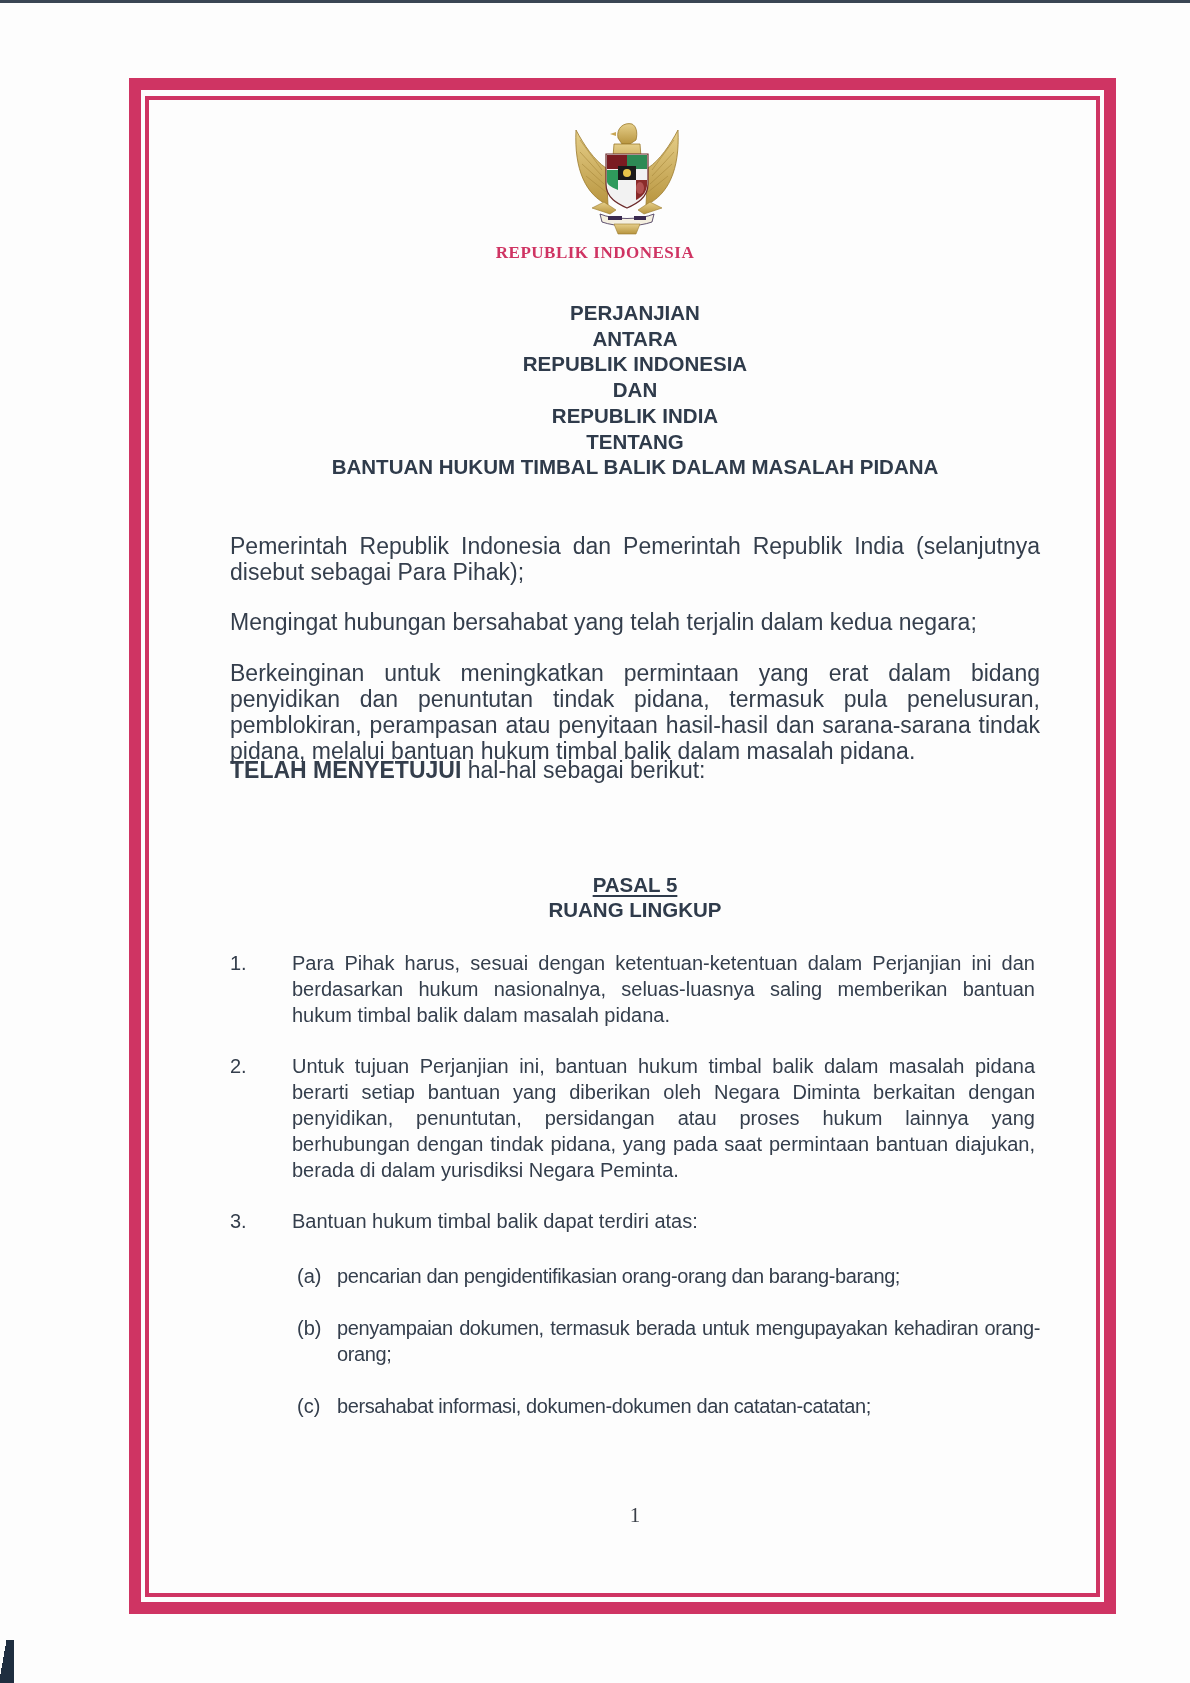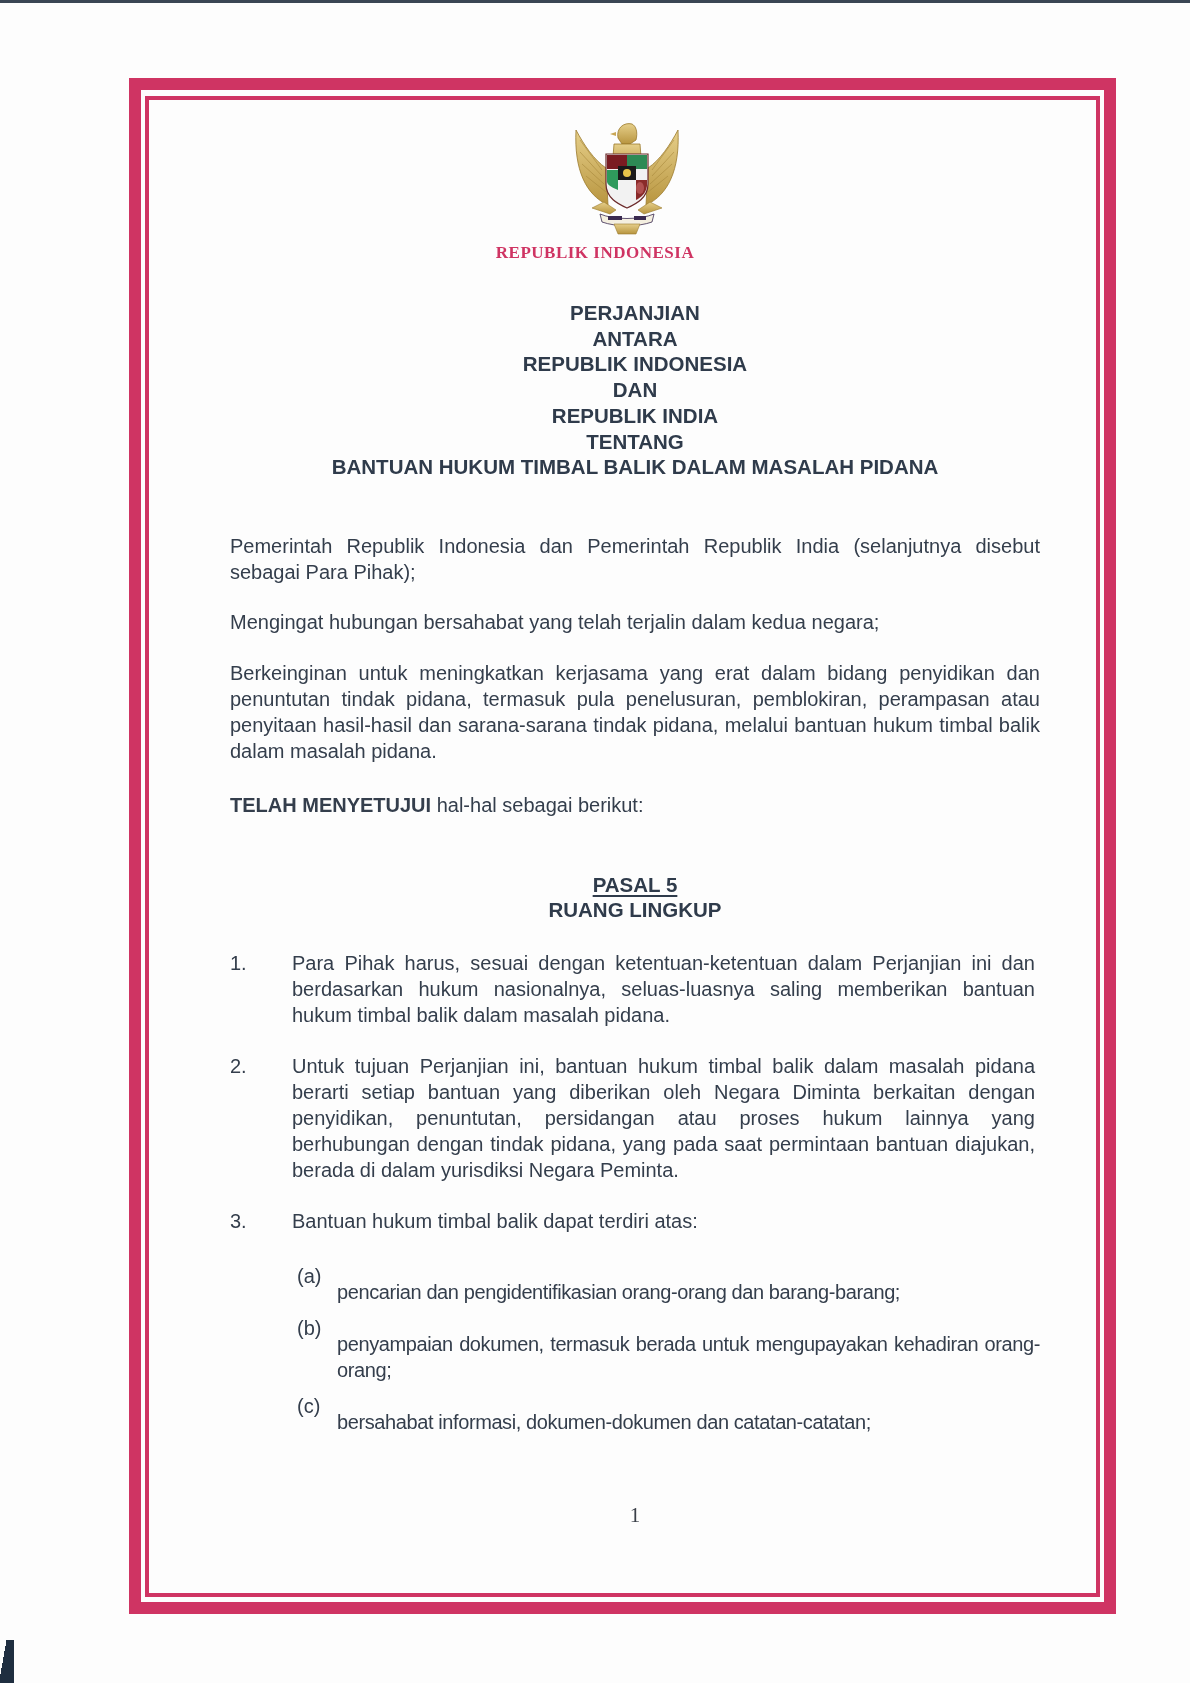--- a/index.html
+++ b/index.html
@@ -16,33 +16,33 @@
       border: 12px solid #cf3463; }
     .border-inner { position: absolute; left: 145px; top: 96px; width: 947px; height: 1493px;
       border: 4px solid #cf3463; box-sizing: border-box; width: 955px; height: 1501px; }
     .emblem { position: absolute; left: 566px; top: 110px; width: 122px; height: 128px; }
     .country { position: absolute; left: 0; width: 1190px; top: 243px; text-align: center;
       font-family: "Liberation Serif", serif; font-weight: bold; font-size: 17px;
       color: #cf3463; letter-spacing: 0.5px; }
     .title-block { position: absolute; left: 0; width: 1270px; top: 300px; text-align: center;
       font-weight: bold; font-size: 20.5px; line-height: 25.7px; color: #2f3b4b; }
     .title-block div { white-space: nowrap; }
-    .para { position: absolute; left: 230px; width: 810px; font-size: 20px; line-height: 26px;
+    .para { position: absolute; left: 230px; width: 810px; font-size: 23px; line-height: 26px;
       text-align: justify; }
     .heading { position: absolute; left: 0; width: 1270px; text-align: center; font-weight: bold;
       font-size: 20.5px; line-height: 26px; color: #2f3b4b; }
     .heading .u { text-decoration: underline; text-underline-offset: 3px; }
     .item { position: absolute; left: 230px; width: 810px; font-size: 20px; line-height: 26px; }
     .item .num { position: absolute; left: 0; top: 0; }
     .item .txt { position: absolute; left: 62px; width: 743px; text-align: justify; }
     .sub { position: absolute; left: 297px; width: 743px; font-size: 20px; line-height: 26px;
       font-family: "Liberation Sans Narrow", "Liberation Sans", sans-serif; }
     .sub .lbl { position: absolute; left: 0; top: 0; }
     .sub .txt { position: absolute; left: 40px; width: 703px; text-align: justify;
-      letter-spacing: -0.4px; margin-top: 16px; }
+      letter-spacing: -0.4px; }
     .pageno { position: absolute; left: 0; width: 1270px; top: 1503px; text-align: center;
       font-family: "Liberation Serif", serif; font-size: 21px; color: #3a3f48; }
   </style>
 </head>
 <body>
 
 <div class="scan-top"></div>
 <div class="scan-corner"></div>
 
 <div class="border-outer"></div>
@@ -99,22 +99,22 @@
   <div>ANTARA</div>
   <div>REPUBLIK INDONESIA</div>
   <div>DAN</div>
   <div>REPUBLIK INDIA</div>
   <div>TENTANG</div>
   <div>BANTUAN HUKUM TIMBAL BALIK DALAM MASALAH PIDANA</div>
 </div>
 
 <div class="para" style="top:533px;">Pemerintah Republik Indonesia dan Pemerintah Republik India (selanjutnya disebut sebagai Para Pihak);</div>
 <div class="para" style="top:609px;">Mengingat hubungan bersahabat yang telah terjalin dalam kedua negara;</div>
-<div class="para" style="top:660px;">Berkeinginan untuk meningkatkan kerjasama yang erat dalam bidang penyidikan dan penuntutan tindak pidana, termasuk pula penelusuran, pemblokiran, perampasan atau penyitaan hasil-hasil dan sarana-sarana tindak pidana, melalui bantuan hukum timbal balik dalam masalah pidana.</div>
-<div class="para" style="top:792px;">
+<div class="para" style="top:660px;">Berkeinginan untuk meningkatkan permintaan yang erat dalam bidang penyidikan dan penuntutan tindak pidana, termasuk pula penelusuran, pemblokiran, perampasan atau penyitaan hasil-hasil dan sarana-sarana tindak pidana, melalui bantuan hukum timbal balik dalam masalah pidana.</div>
+<div class="para" style="top:757px;">
   <b>TELAH MENYETUJUI</b><span> hal-hal sebagai berikut:</span>
 </div>
 
 <div class="heading" style="top:872px;">
   <span class="u">PASAL 5</span>
 </div>
 <div class="heading" style="top:897px;">RUANG LINGKUP</div>
 
 <div class="item" style="top:950px;">
   <span class="num">1.</span>

